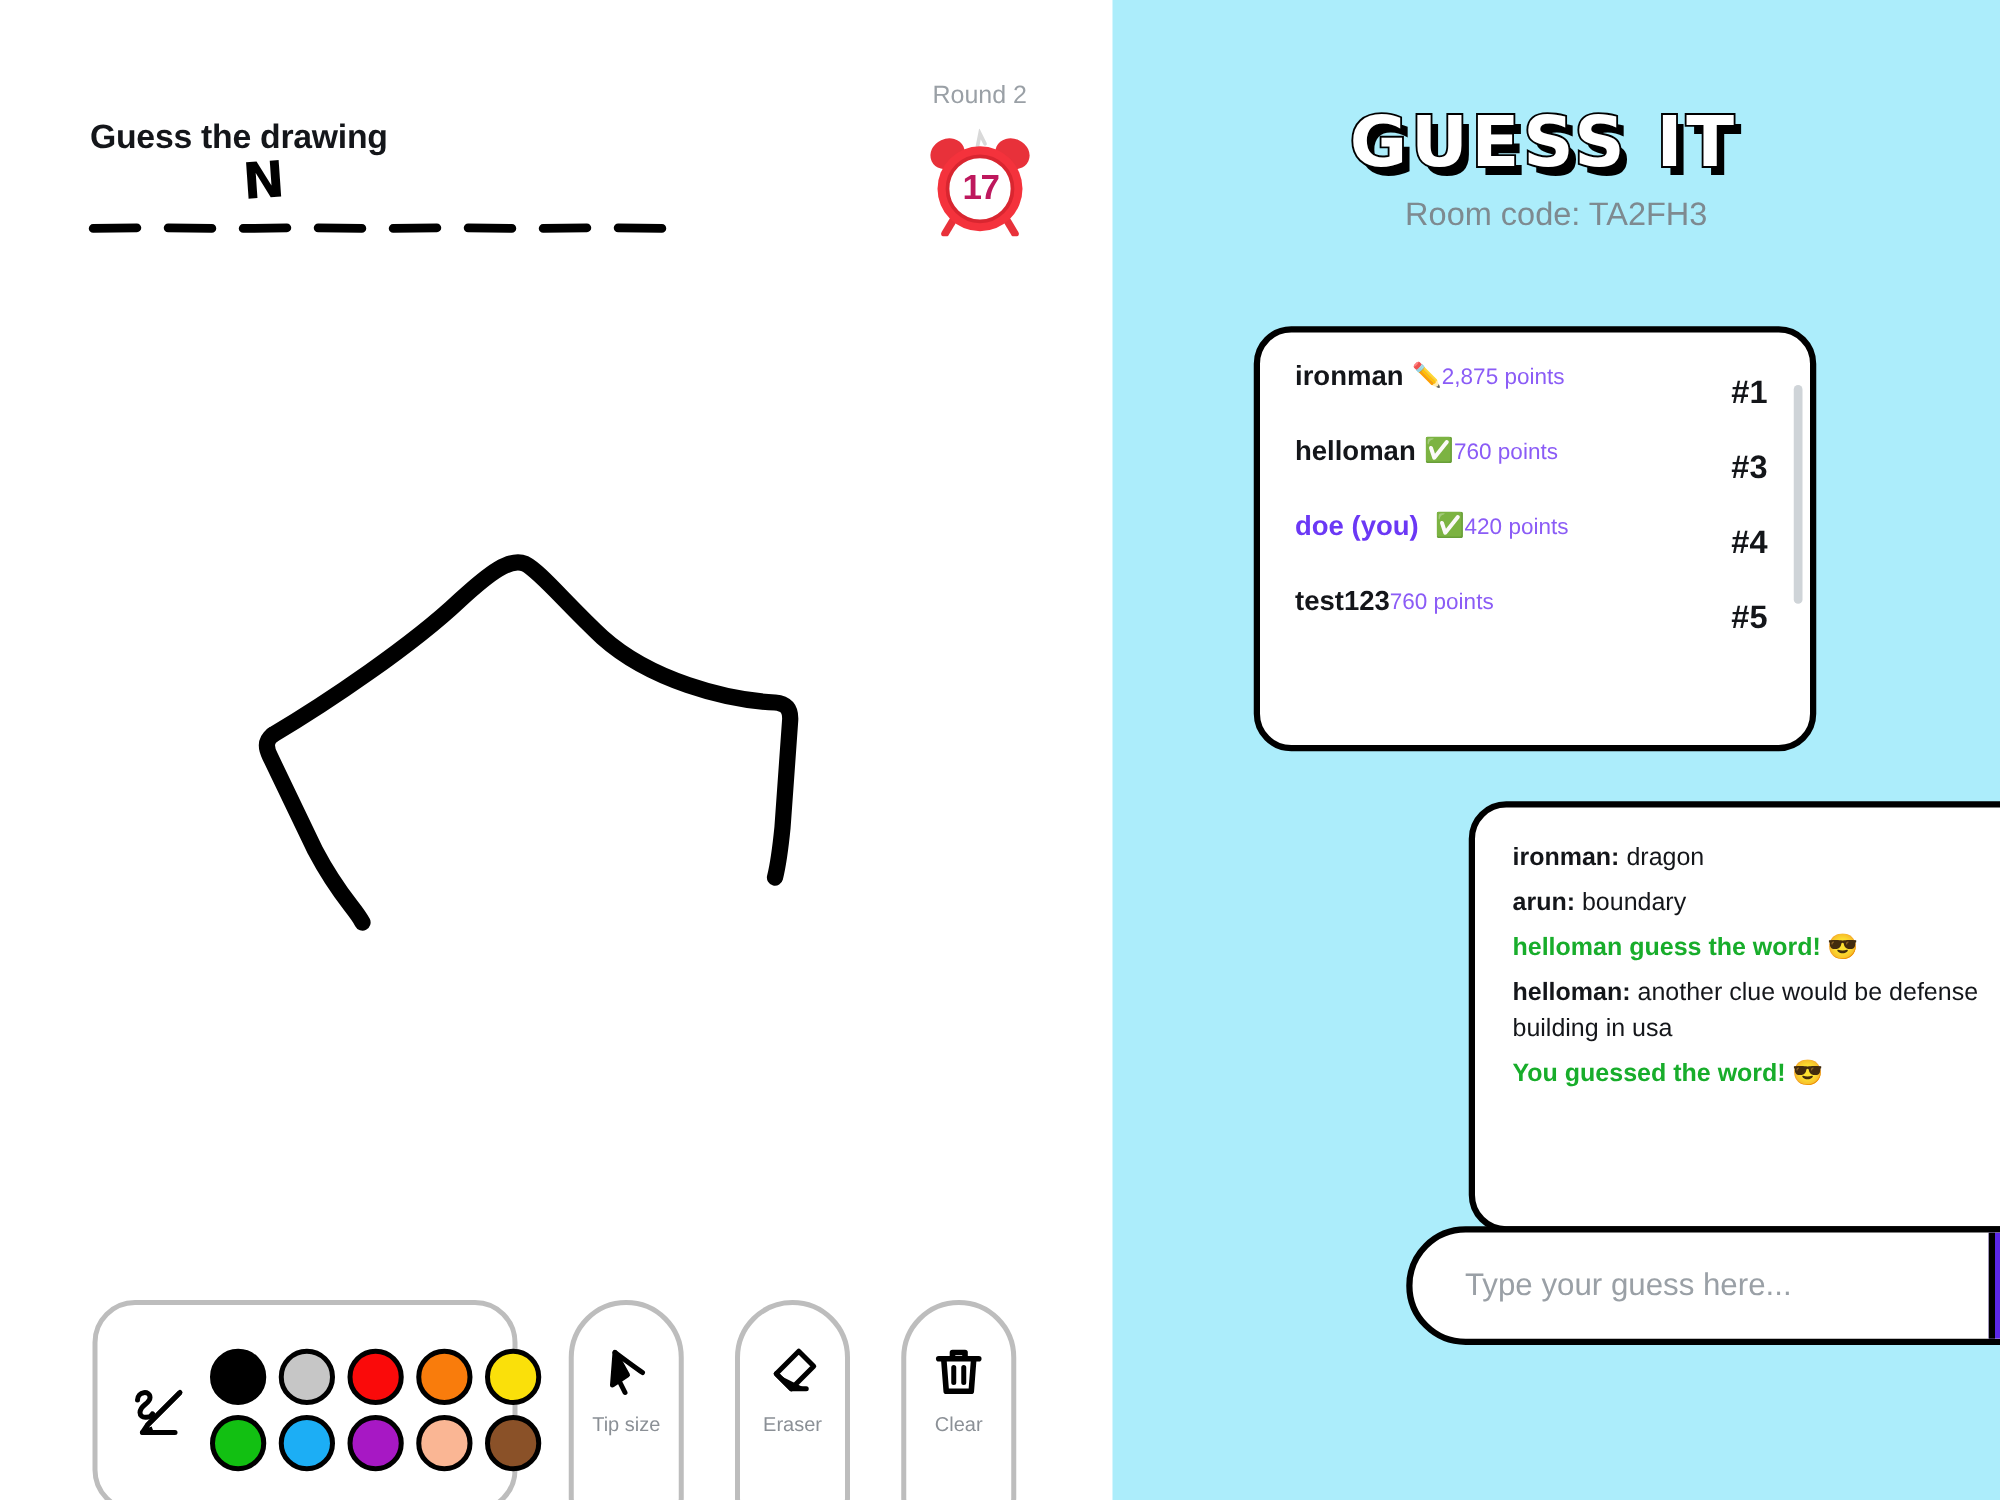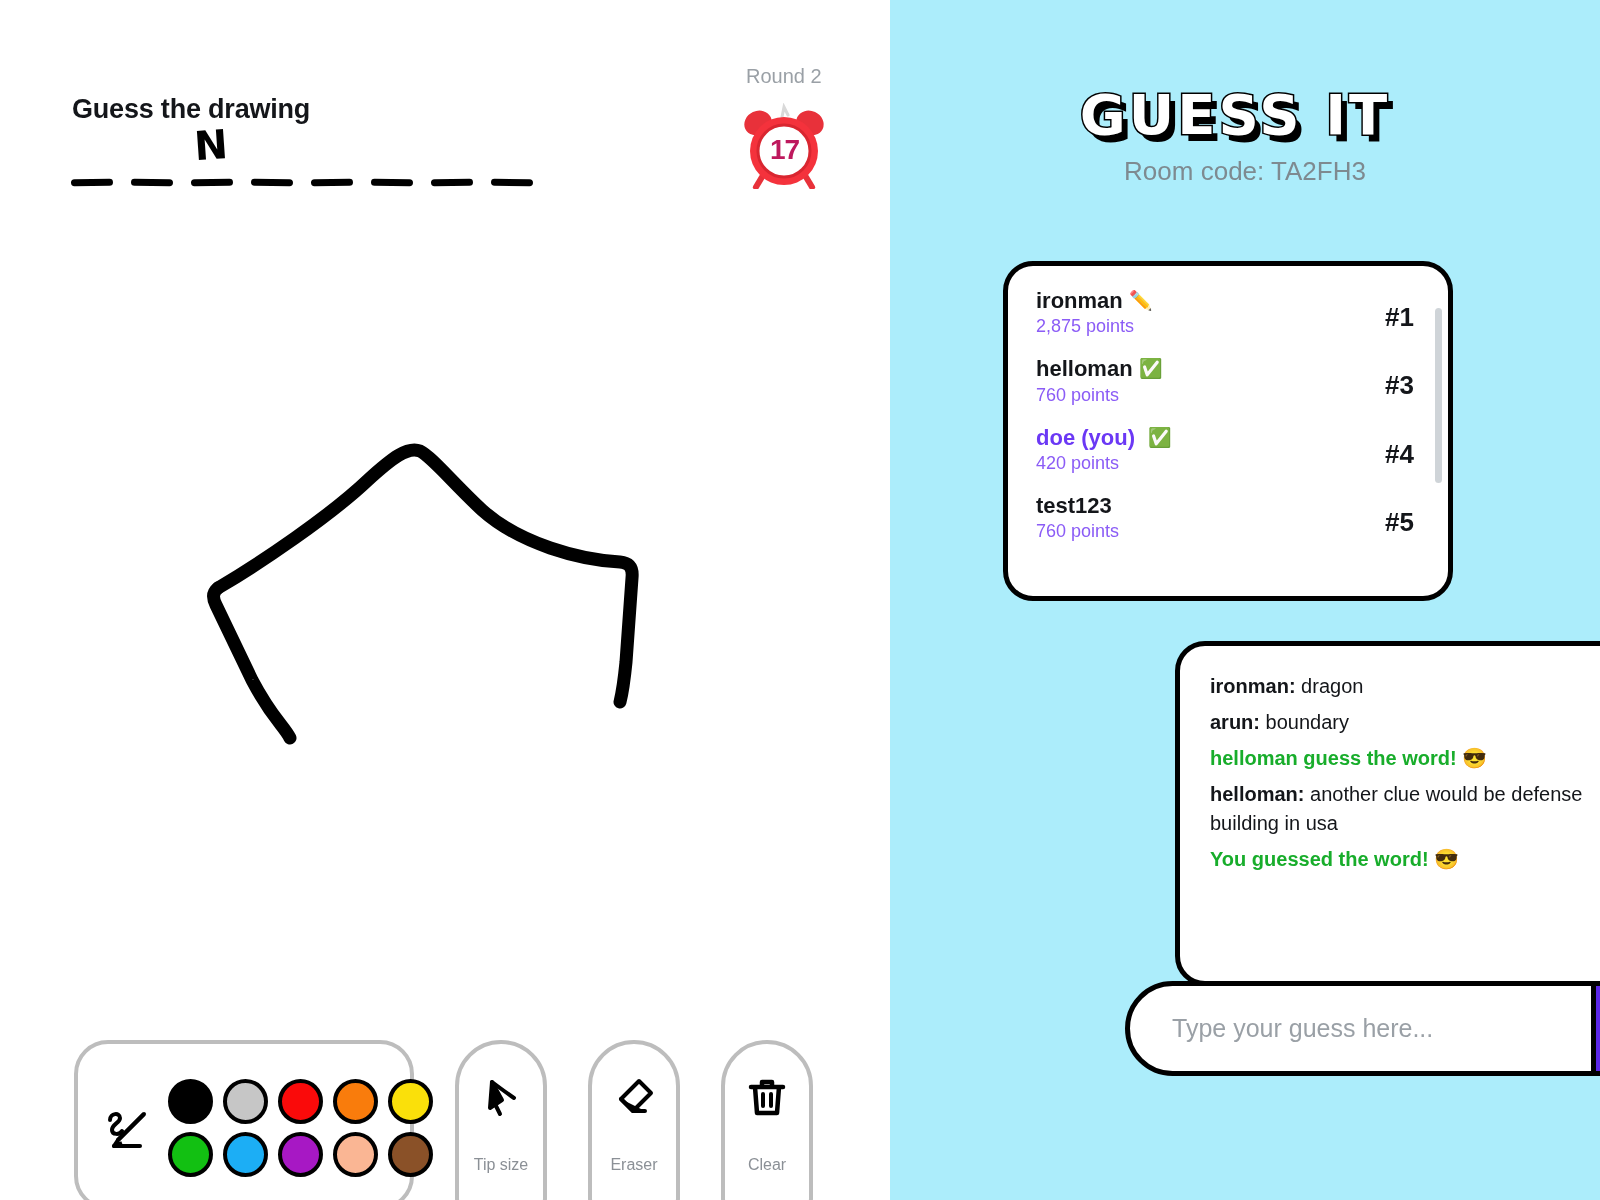--- a/index.html
+++ b/index.html
@@ -94,21 +94,21 @@
     width: 92px; height: 170px;
     background: #fff;
     border: 4px solid #bdbdbd;
     border-radius: 48px 48px 12px 12px;
     display: flex; flex-direction: column; align-items: center;
     padding-top: 30px;
     cursor: pointer;
   }
   .tool-btn .ticon { width: 46px; height: 46px; }
   .tool-btn .tlabel {
-    margin-top: 36px; font-size: 16px; color: #8b9096; font-weight: 400;
+    margin-top: 12px; font-size: 16px; color: #8b9096; font-weight: 400;
   }
   #tool-tip  { left: 455px; }
   #tool-eraser { left: 588px; }
   #tool-clear  { left: 721px; }
 
   
   #side {
     position: relative;
     width: 710px; height: 1200px;
     flex: 0 0 710px;
@@ -143,21 +143,21 @@
   #lb-scroll {
     position: absolute; inset: 0;
     padding: 22px 34px 0 28px;
     overflow: hidden;
   }
   .lb-row {
     position: relative;
     display: flex; align-items: flex-start; justify-content: space-between;
     margin-bottom: 19px;
   }
-  .lb-left { display: flex; flex-direction: column; }
+  .lb-left { display: flex; flex-direction: row; }
   .lb-name {
     font-size: 22px; font-weight: 700; color: #14161a;
     display: flex; align-items: center; gap: 7px;
     line-height: 1.15;
   }
   .lb-name.is-you { color: #6B38F5; gap: 13px; }
   .lb-points { font-size: 18px; color: #8b5cf6; margin-top: 3px; font-weight: 400; }
   .lb-rank {
     font-size: 26px; font-weight: 700; color: #14161a;
     align-self: center; padding-top: 10px;

